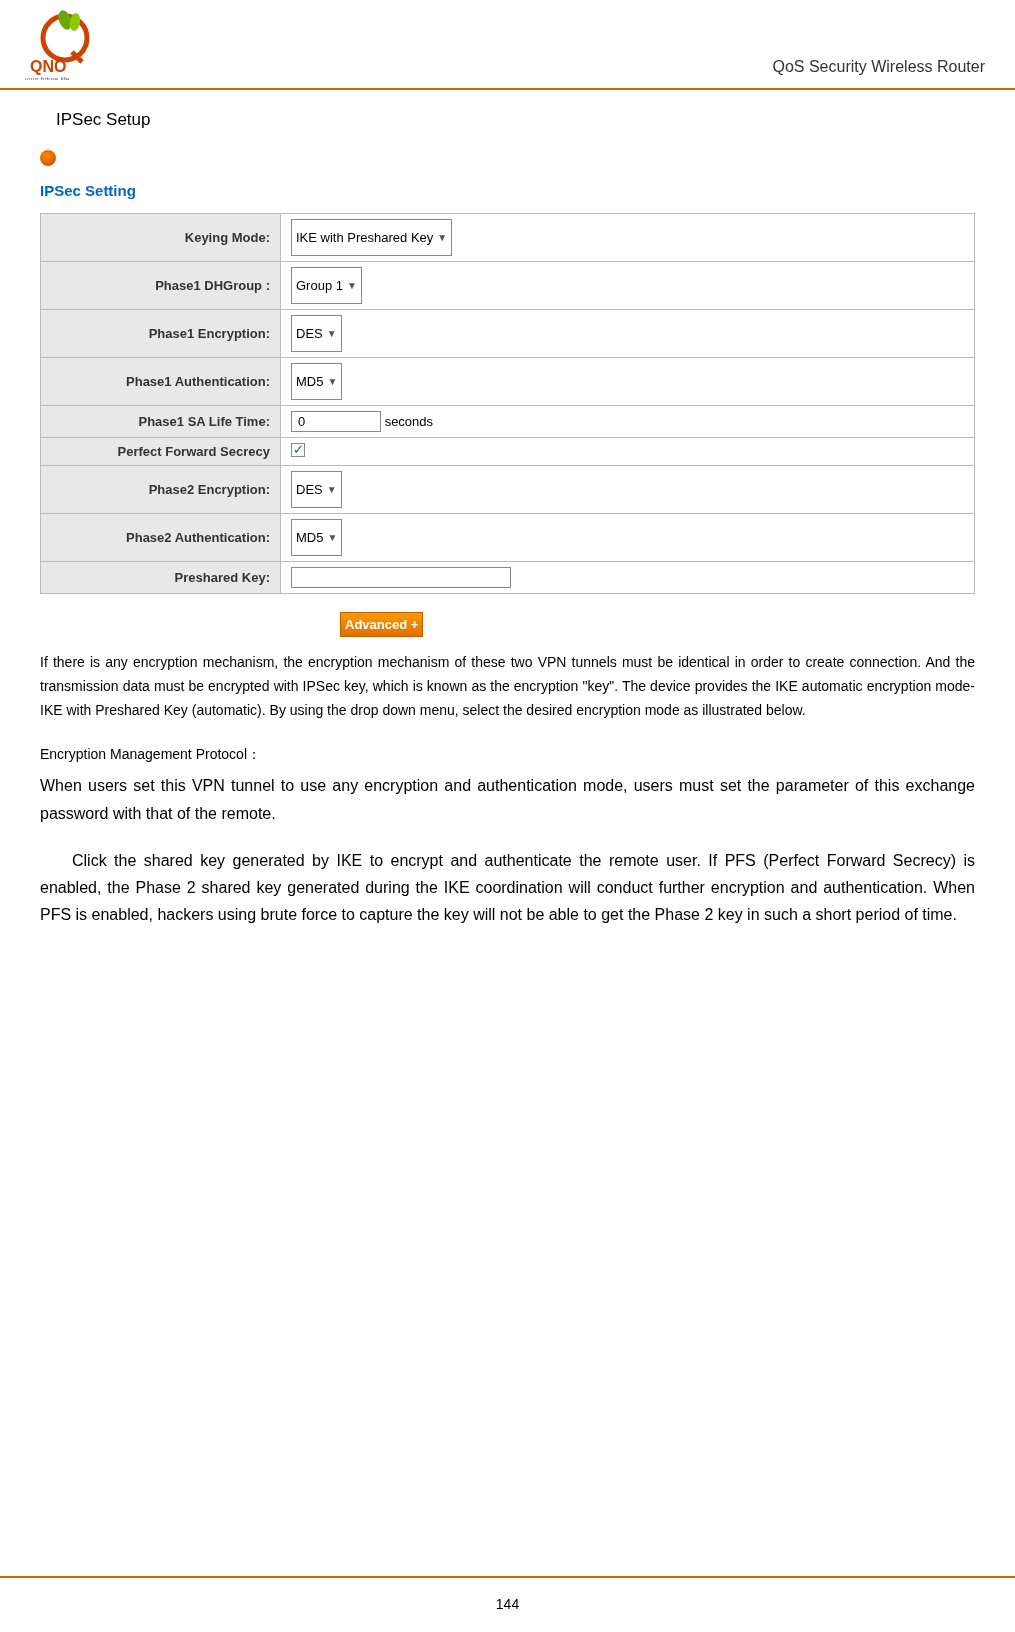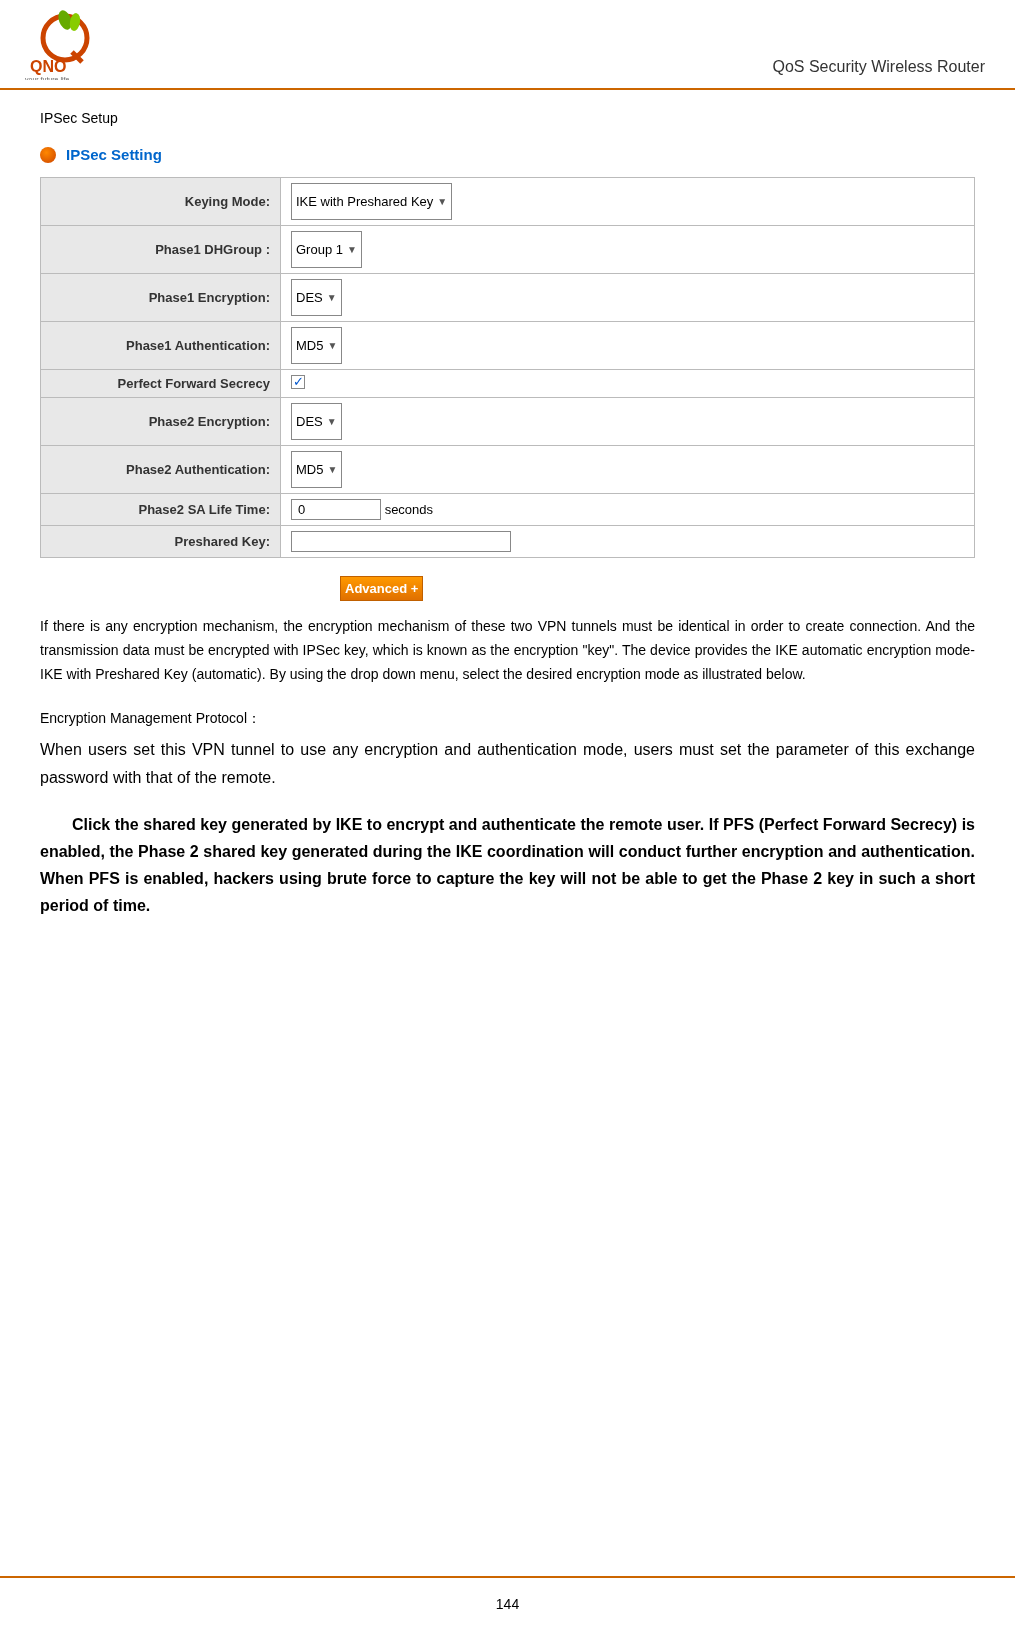--- a/index.html
+++ b/index.html
@@ -27,31 +27,32 @@
     .header-title {
       font-size: 16px;
       color: #333;
       padding-bottom: 4px;
     }
     
     .content {
       padding: 20px 40px 40px 40px;
     }
     .page-title {
-      font-size: 14px;
+      font-size: 17px;
       font-weight: normal;
       margin-bottom: 20px;
       color: #000;
+      margin-left: 16px;
     }
     
     .section-heading {
       display: flex;
-      align-items: center;
-      gap: 10px;
+      gap: 16px;
       margin-bottom: 14px;
+      flex-direction: column;
     }
     .section-heading .dot {
       width: 16px;
       height: 16px;
       background: radial-gradient(circle at 40% 35%, #ff8800, #cc4400);
       border-radius: 50%;
       display: inline-block;
     }
     .section-heading .heading-text {
       font-size: 15px;
@@ -164,21 +165,20 @@
       left: 0;
       right: 0;
       text-align: center;
       font-size: 14px;
       border-top: 2px solid #cc6600;
       padding-top: 18px;
       color: #000;
     }
     .indent-text {
       text-indent: 2em;
-      font-weight: bold;
     }
   </style>
 </head>
 <body>
 
 <div class="header">
 
   <svg class="logo" viewBox="0 0 90 70" xmlns="http://www.w3.org/2000/svg">
 
     <circle cx="45" cy="28" r="22" fill="none" stroke="#cc4400" stroke-width="5"></circle>
@@ -240,56 +240,56 @@
       <tr>
         <td class="label-cell">Phase1 Authentication:</td>
         <td class="value-cell">
           <span class="fake-select">
             <span>MD5</span>
             <span class="arrow">▼</span>
           </span>
         </td>
       </tr>
 
-
-      <tr>
-        <td class="label-cell">Perfect Forward Secrecy</td>
-        <td class="value-cell">
-          <span class="checkbox-checked"></span>
-        </td>
-      </tr>
-
-
-      <tr>
-        <td class="label-cell">Phase2 Encryption:</td>
-        <td class="value-cell">
-          <span class="fake-select">
-            <span>DES</span>
-            <span class="arrow">▼</span>
-          </span>
-        </td>
-      </tr>
-
-      <tr>
-        <td class="label-cell">Phase2 Authentication:</td>
-        <td class="value-cell">
-          <span class="fake-select">
-            <span>MD5</span>
-            <span class="arrow">▼</span>
-          </span>
-        </td>
-      </tr>
-
-      <tr>
-        <td class="label-cell">Phase2 SA Life Time:</td>
+      <tr>
+        <td class="label-cell">Phase1 SA Life Time:</td>
         <td class="value-cell">
           <span class="fake-input">0</span>
           <span> seconds</span>
         </td>
       </tr>
+
+      <tr>
+        <td class="label-cell">Perfect Forward Secrecy</td>
+        <td class="value-cell">
+          <span class="checkbox-checked"></span>
+        </td>
+      </tr>
+
+
+      <tr>
+        <td class="label-cell">Phase2 Encryption:</td>
+        <td class="value-cell">
+          <span class="fake-select">
+            <span>DES</span>
+            <span class="arrow">▼</span>
+          </span>
+        </td>
+      </tr>
+
+      <tr>
+        <td class="label-cell">Phase2 Authentication:</td>
+        <td class="value-cell">
+          <span class="fake-select">
+            <span>MD5</span>
+            <span class="arrow">▼</span>
+          </span>
+        </td>
+      </tr>
+
 
       <tr>
         <td class="label-cell">Preshared Key:</td>
         <td class="value-cell">
           <span class="fake-input" style="width:220px;">&nbsp;</span>
         </td>
       </tr>
     </tbody>
   </table>
 

